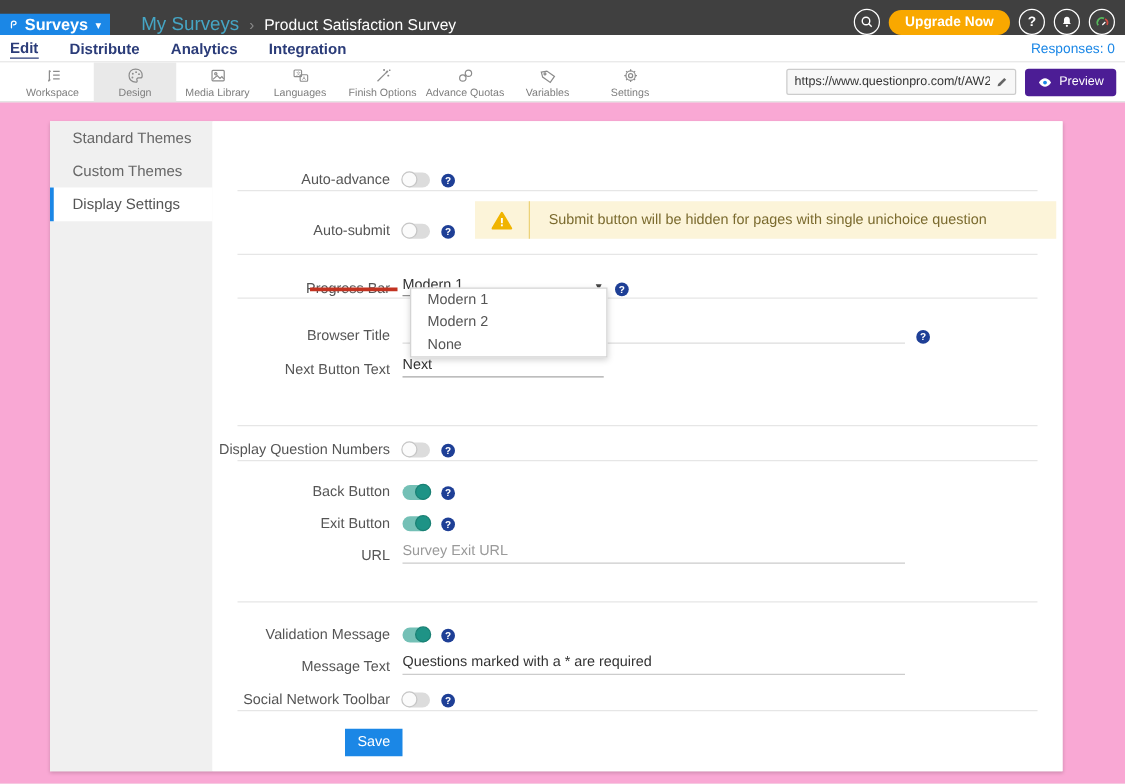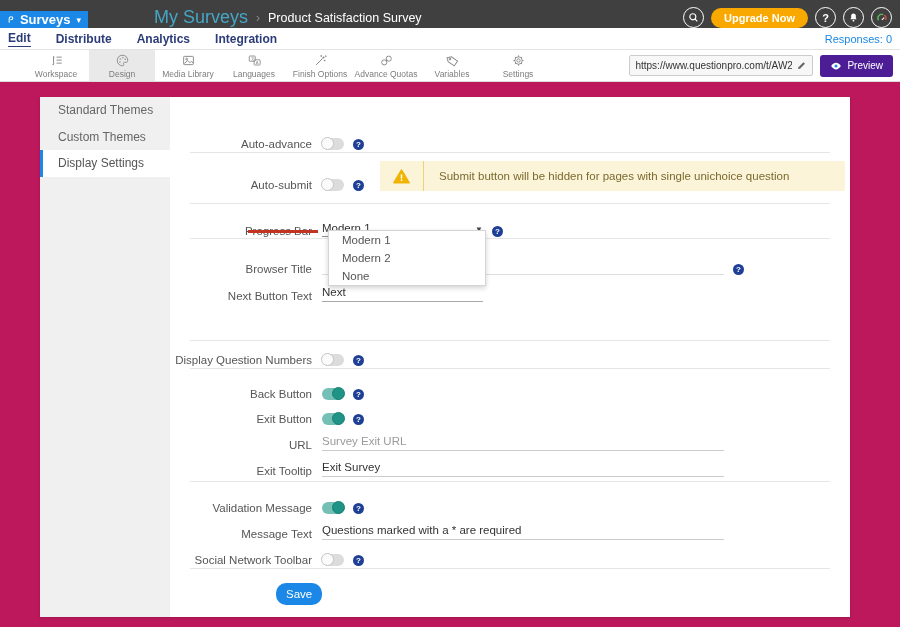--- a/index.html
+++ b/index.html
@@ -5,46 +5,46 @@
   * { margin:0; padding:0; box-sizing:border-box; }
   html,body { width:900px; height:627px; }
   body { font-family:"Liberation Sans", sans-serif; background:#ececec; position:relative; overflow:hidden; }
 
   
   .topbar { height:28px; background:#404040; display:flex; align-items:flex-end; position:relative; }
   .brand { width:88px; background:#1b87e6; color:#fff; display:flex; align-items:center; padding:0 7px; gap:5px; }
   .brand-label { font-size:13px; font-weight:bold; }
   .brand-caret { font-size:9px; margin-left:1px; }
   .crumb { display:flex; align-items:center; gap:8px; padding-left:25px; }
-  .crumb-parent { color:#45a5c4; font-size:18px;margin-left:41px; }
+  .crumb-parent { color:#45a5c4; font-size:15px; }
   .crumb-sep { color:#8a8a8a; font-size:12px; }
   .crumb-title { color:#ffffff; font-size:12.5px; }
   .top-actions { margin-left:auto; display:flex; align-items:center; gap:7px; padding-right:8px; }
   .circ { width:21px; height:21px; border-radius:50%; border:1.5px solid #fff; display:flex; align-items:center; justify-content:center; color:#fff; font-size:11px; font-weight:bold; cursor:pointer; }
   .upgrade { background:#f9a800; color:#fff; font-size:11px; font-weight:bold; border:none; border-radius:10px; height:20px; padding:0 13px; cursor:pointer; }
 
   
   .navbar { height:22px; background:#fff; border-bottom:1px solid #e3e3e3; display:flex; align-items:center; padding:0 8px; }
   .nav-item { font-size:12px; font-weight:bold; color:#2b3c79; margin-right:25px; cursor:pointer; text-decoration:none; }
   .nav-item.active { border-bottom:1.5px solid #2b3c79; padding-bottom:1px; }
   .responses { margin-left:auto; color:#1b87e6; font-size:11px; }
 
   
-  .toolbar { height:32px; background:#fff; border-bottom:1px solid #dcdcdc; display:flex; align-items:stretch; padding-left:23px; }
+  .toolbar { height:32px; background:#fff; border-bottom:1px solid #dcdcdc; display:flex; align-items:stretch; padding-left:9px; }
   .tool-tab { width:66px; display:flex; flex-direction:column; align-items:center; justify-content:center; gap:1px; cursor:pointer; }
   .tool-tab.active { background:#e9e9e9; }
   .tool-tab svg { width:15px; height:15px; }
   .tool-label { font-size:8.5px; color:#7d7d7d; white-space:nowrap; }
   .tool-right { margin-left:auto; display:flex; align-items:center; gap:7px; padding-right:7px; }
   .urlbox { width:184px; height:21px; background:#f7f7f7; border:1px solid #ccc; border-radius:2px; display:flex; align-items:center; padding:0 5px; gap:4px; }
   .urlbox input { flex:1; border:none; background:transparent; font-size:10px; color:#333; font-family:"Liberation Sans",sans-serif; outline:none; min-width:0; }
   .preview-btn { background:#4c1d95; color:#fff; border:none; border-radius:3px; height:22px; padding:0 10px; font-size:10px; display:flex; align-items:center; gap:5px; cursor:pointer; }
 
   
-  .page { position:absolute; top:82px; left:0; right:0; bottom:0; background:#be185d; }
+  .page { position:absolute; top:82px; left:0; right:0; bottom:0; background:#f9a8d4; }
   .card { position:absolute; left:40px; top:15px; width:810px; height:520px; background:#fff; box-shadow:0 1px 3px rgba(0,0,0,.18); }
   .side { position:absolute; left:0; top:0; bottom:0; width:130px; background:#f0f0f0; }
   .side-item { height:26.5px; display:flex; align-items:center; padding-left:18px; font-size:12px; color:#666; cursor:pointer; }
   .side-item.active { background:#fff; border-left:3px solid #1b87e6; padding-left:15px; color:#555; }
 
   .main { position:absolute; left:130px; top:0; right:0; bottom:0; background:#fff; }
   .row { position:absolute; left:0; right:0; height:30px; display:flex; align-items:flex-end; }
   .lbl { width:142px; text-align:right; margin-right:10px; font-size:11.5px; color:#555; flex-shrink:0; }
   .divider { position:absolute; left:20px; width:640px; height:1px; background:#e6e6e6; }
 
@@ -65,21 +65,21 @@
 
   .select { width:161px; border-bottom:1px solid #8f8f8f; display:flex; justify-content:space-between; align-items:flex-end; padding-bottom:2px; cursor:pointer; }
   .select-val { font-size:11.5px; color:#333; }
   .select-caret { font-size:8px; color:#444; }
 
   .menu { position:absolute; left:158px; top:133px; width:158px; background:#fff; border:1px solid #d4d4d4; box-shadow:0 2px 5px rgba(0,0,0,.18); z-index:6; }
   .menu-item { height:18px; display:flex; align-items:center; padding-left:13px; font-size:11.5px; color:#555; cursor:pointer; }
 
   .annot { position:absolute; left:78px; top:133px; width:70px; height:3px; background:#c23321; z-index:7; }
 
-  .save-btn { background:#1b87e6; color:#fff; border:none; border-radius:10px; padding:5px 10px; font-size:11.5px; cursor:pointer; }
+  .save-btn { background:#1b87e6; color:#fff; border:none; border-radius:0; padding:5px 10px; font-size:11.5px; cursor:pointer; }
 </style>
 </head>
 <body>
 
 <div class="topbar">
   <div class="brand">
     <svg viewBox="0 0 20 20" width="17" height="17">
       <path d="M5.5 17 L5.5 8 Q5.5 3.2 10.2 3.2 Q14.8 3.2 14.8 7 Q14.8 10.6 9.5 10.8" stroke="#ffffff" stroke-width="2.6" fill="none" stroke-linecap="round"></path>
     </svg>
     <span class="brand-label">Surveys</span>
@@ -299,24 +299,20 @@
             <span class="knob"></span>
           </span>
         <span class="help">?</span>
       </div>
 
       <div class="row" style="top:324px">
         <span class="lbl">URL</span>
         <input class="field-long" placeholder="Survey Exit URL" style="">
       </div>
 
-      <div class="row" style="top:350px">
-        <span class="lbl">Exit Tooltip</span>
-        <input class="field-long" value="Exit Survey" style="">
-      </div>
       <div class="divider" style="top:384px"></div>
 
       <div class="row" style="top:387px">
         <span class="lbl">Validation Message</span>
         <span class="toggle on">
             <span class="knob"></span>
           </span>
         <span class="help">?</span>
       </div>
 

